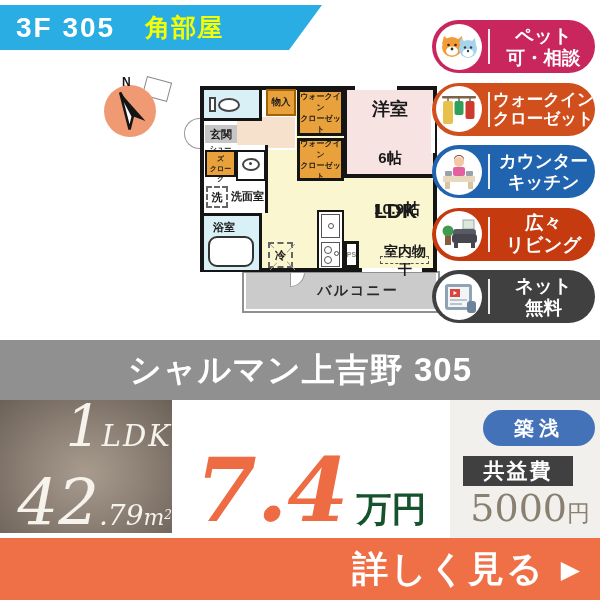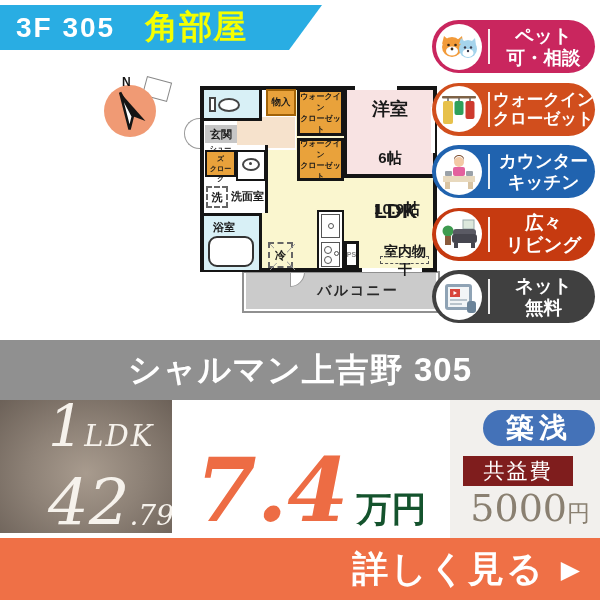--- a/index.html
+++ b/index.html
@@ -4,21 +4,21 @@
 <style>
   * { margin:0; padding:0; box-sizing:border-box; }
   body { background:#e0e0e0; font-family:"Liberation Sans","DejaVu Sans",sans-serif; }
   .canvas { position:relative; width:600px; height:600px; background:#fff; overflow:hidden; }
 
   
   .banner { position:absolute; left:0; top:5px; width:322px; height:45px; background:#29ADE3;
             clip-path:polygon(0 0,100% 0,calc(100% - 33px) 100%,0 100%);
             display:flex; align-items:center; padding-left:16px; gap:30px; z-index:5; }
   .banner .fl { color:#fff; font-weight:bold; font-size:28px; letter-spacing:2px; }
-  .banner .corner { color:#F4FF00; font-weight:bold; font-size:33px; letter-spacing:1px; }
+  .banner .corner { color:#F4FF00; font-weight:bold; font-size:25px; letter-spacing:1px; }
 
   
   .badges { position:absolute; right:5px; top:20px; width:163px; z-index:10; }
   .badge { position:relative; width:163px; height:53px; border-radius:27px; margin-bottom:9.5px;
            display:flex; align-items:center; color:#fff; font-weight:bold; }
   .badge .circ { position:absolute; left:4px; top:3.5px; width:46px; height:46px; background:#fff;
                  border-radius:50%; display:flex; align-items:center; justify-content:center; }
   .badge .sep { position:absolute; left:56px; top:9px; width:2px; height:35px; background:rgba(255,255,255,.9); }
   .badge .txt { margin-left:60px; flex:1; text-align:center; font-size:18.5px; line-height:1.18; }
   .b-pets   { background:#C9265E; }
@@ -101,39 +101,39 @@
   
   .name-band { position:absolute; left:0; top:340px; width:600px; height:60px; background:#909090;
                display:flex; align-items:center; justify-content:center; color:#fff;
                font-size:33px; font-weight:bold; letter-spacing:1px; z-index:5; }
 
   
   .info { position:absolute; left:0; top:400px; width:600px; height:138px; display:flex; z-index:5; }
   .serif { font-family:"DejaVu Serif","Liberation Serif",serif;text-align:right; }
   .spec-box { width:172px; height:133px; color:#F6F2EC; text-align:center;
               background:radial-gradient(ellipse at 50% 55%, #a89b8e 0%, #8d8176 48%, #6c6158 100%);
-              display:flex; flex-direction:column; align-items:flex-start; justify-content:center;padding-left:48px; }
+              display:flex; flex-direction:column; align-items:flex-end; justify-content:center;padding-left:48px; }
   .spec-l1 { font-style:italic; line-height:1; }
   .spec-l1 .big { font-size:57px; }
   .spec-l1 .sml { font-size:29px; letter-spacing:2px; }
   .spec-div { width:150px; height:1px; background:#ded8cf; margin:7px 0 9px 0; }
   .spec-l2 { font-style:italic; line-height:1; }
   .spec-l2 .big { font-size:64px; }
   .spec-l2 .mid { font-size:28px; }
   .spec-l2 .unit { font-size:22px; }
   .spec-l2 sup { font-size:12px; }
   .price-area { flex:1; background:#fff; display:flex; align-items:baseline; justify-content:center; padding-top:46px; }
   .price-num { font-style:italic; font-weight:600; font-size:88px; color:#ED6C44; line-height:1; }
   .price-unit { font-weight:bold; font-size:35px; color:#14532d; margin-left:8px; }
   .right-col { width:150px; background:#F2F0ED; display:flex; flex-direction:column; align-items:flex-end; padding-top:10px; }
   .built-pill { width:112px; height:36px; background:#4472B8; border-radius:18px; margin-right:5px;
                 display:flex; align-items:center; justify-content:center; color:#fff;
-                font-size:28px; font-weight:bold; letter-spacing:5px; }
-  .fee-label { width:110px; height:30px; background:#7f1d1d; margin-top:10px; margin-right:27px;
-               display:flex; align-items:center; justify-content:center; color:#fff; font-size:21px; font-weight:normal; letter-spacing:2px; }
+                font-size:20px; font-weight:bold; letter-spacing:5px; }
+  .fee-label { width:110px; height:30px; background:#404040; margin-top:10px; margin-right:27px;
+               display:flex; align-items:center; justify-content:center; color:#fff; font-size:21px; font-weight:bold; letter-spacing:2px; }
   .fee-amount { margin-top:3px; margin-right:10px; color:#8A8071; line-height:1; }
   .fee-amount .num { font-size:38px; }
   .fee-amount .yen { font-size:23px; }
 
   
   .cta { position:absolute; left:0; top:538px; width:600px; height:62px; background:#EF7046;
          display:flex; align-items:center; justify-content:flex-end; padding-right:20px; gap:16px;
          color:#fff; cursor:pointer; z-index:5; }
   .cta .label { font-size:36px; font-weight:bold; letter-spacing:2px; }
   .cta .arrow { font-size:25px; }

